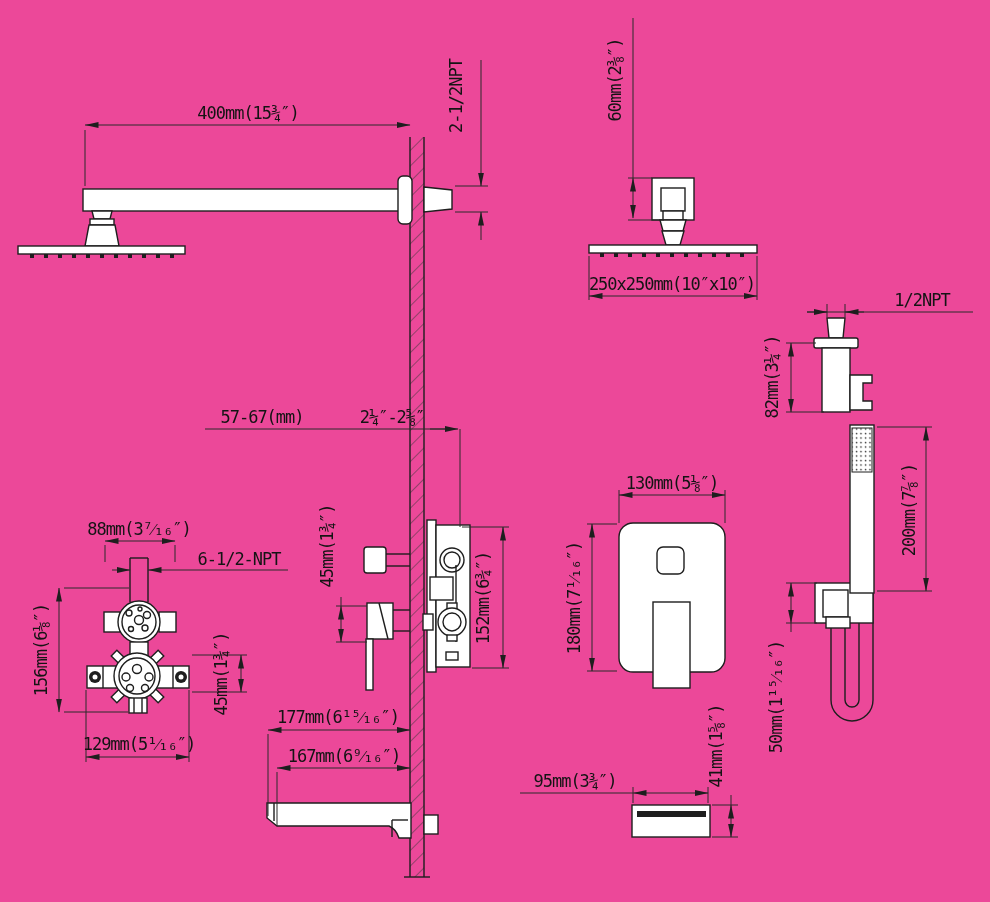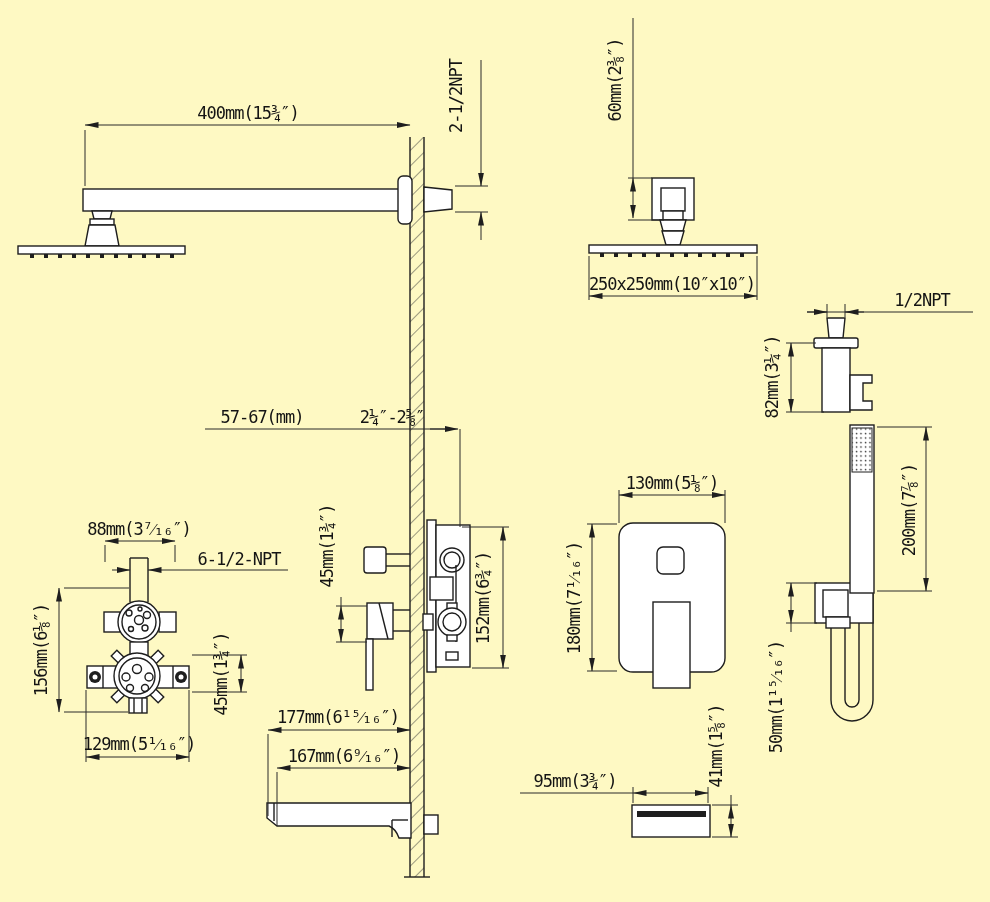--- a/index.html
+++ b/index.html
@@ -1,16 +1,16 @@
 <!DOCTYPE html>
 <html><head>
 <meta charset="utf-8">
 <style>
   html,body{margin:0;padding:0;background:#ffffff;}
-  .frame{position:relative;width:990px;height:902px;background:#fef9c3;overflow:hidden;
+  .frame{position:relative;width:990px;height:902px;background:#ec4899;overflow:hidden;
          font-family:"DejaVu Sans Mono", monospace;}
   svg{position:absolute;left:0;top:0;}
   .part{stroke:#1e1e1e;stroke-width:1.4;fill:none;}
   .partf{stroke:#1e1e1e;stroke-width:1.4;fill:#ffffff;}
   .dimln{stroke:#2a2a2a;stroke-width:1;fill:none;}
   .dimtx{font:17px "DejaVu Sans Mono", monospace;fill:#141414;letter-spacing:-1px;}
   .blackf{fill:#1e1e1e;stroke:none;}
 </style>
 </head>
 <body>

